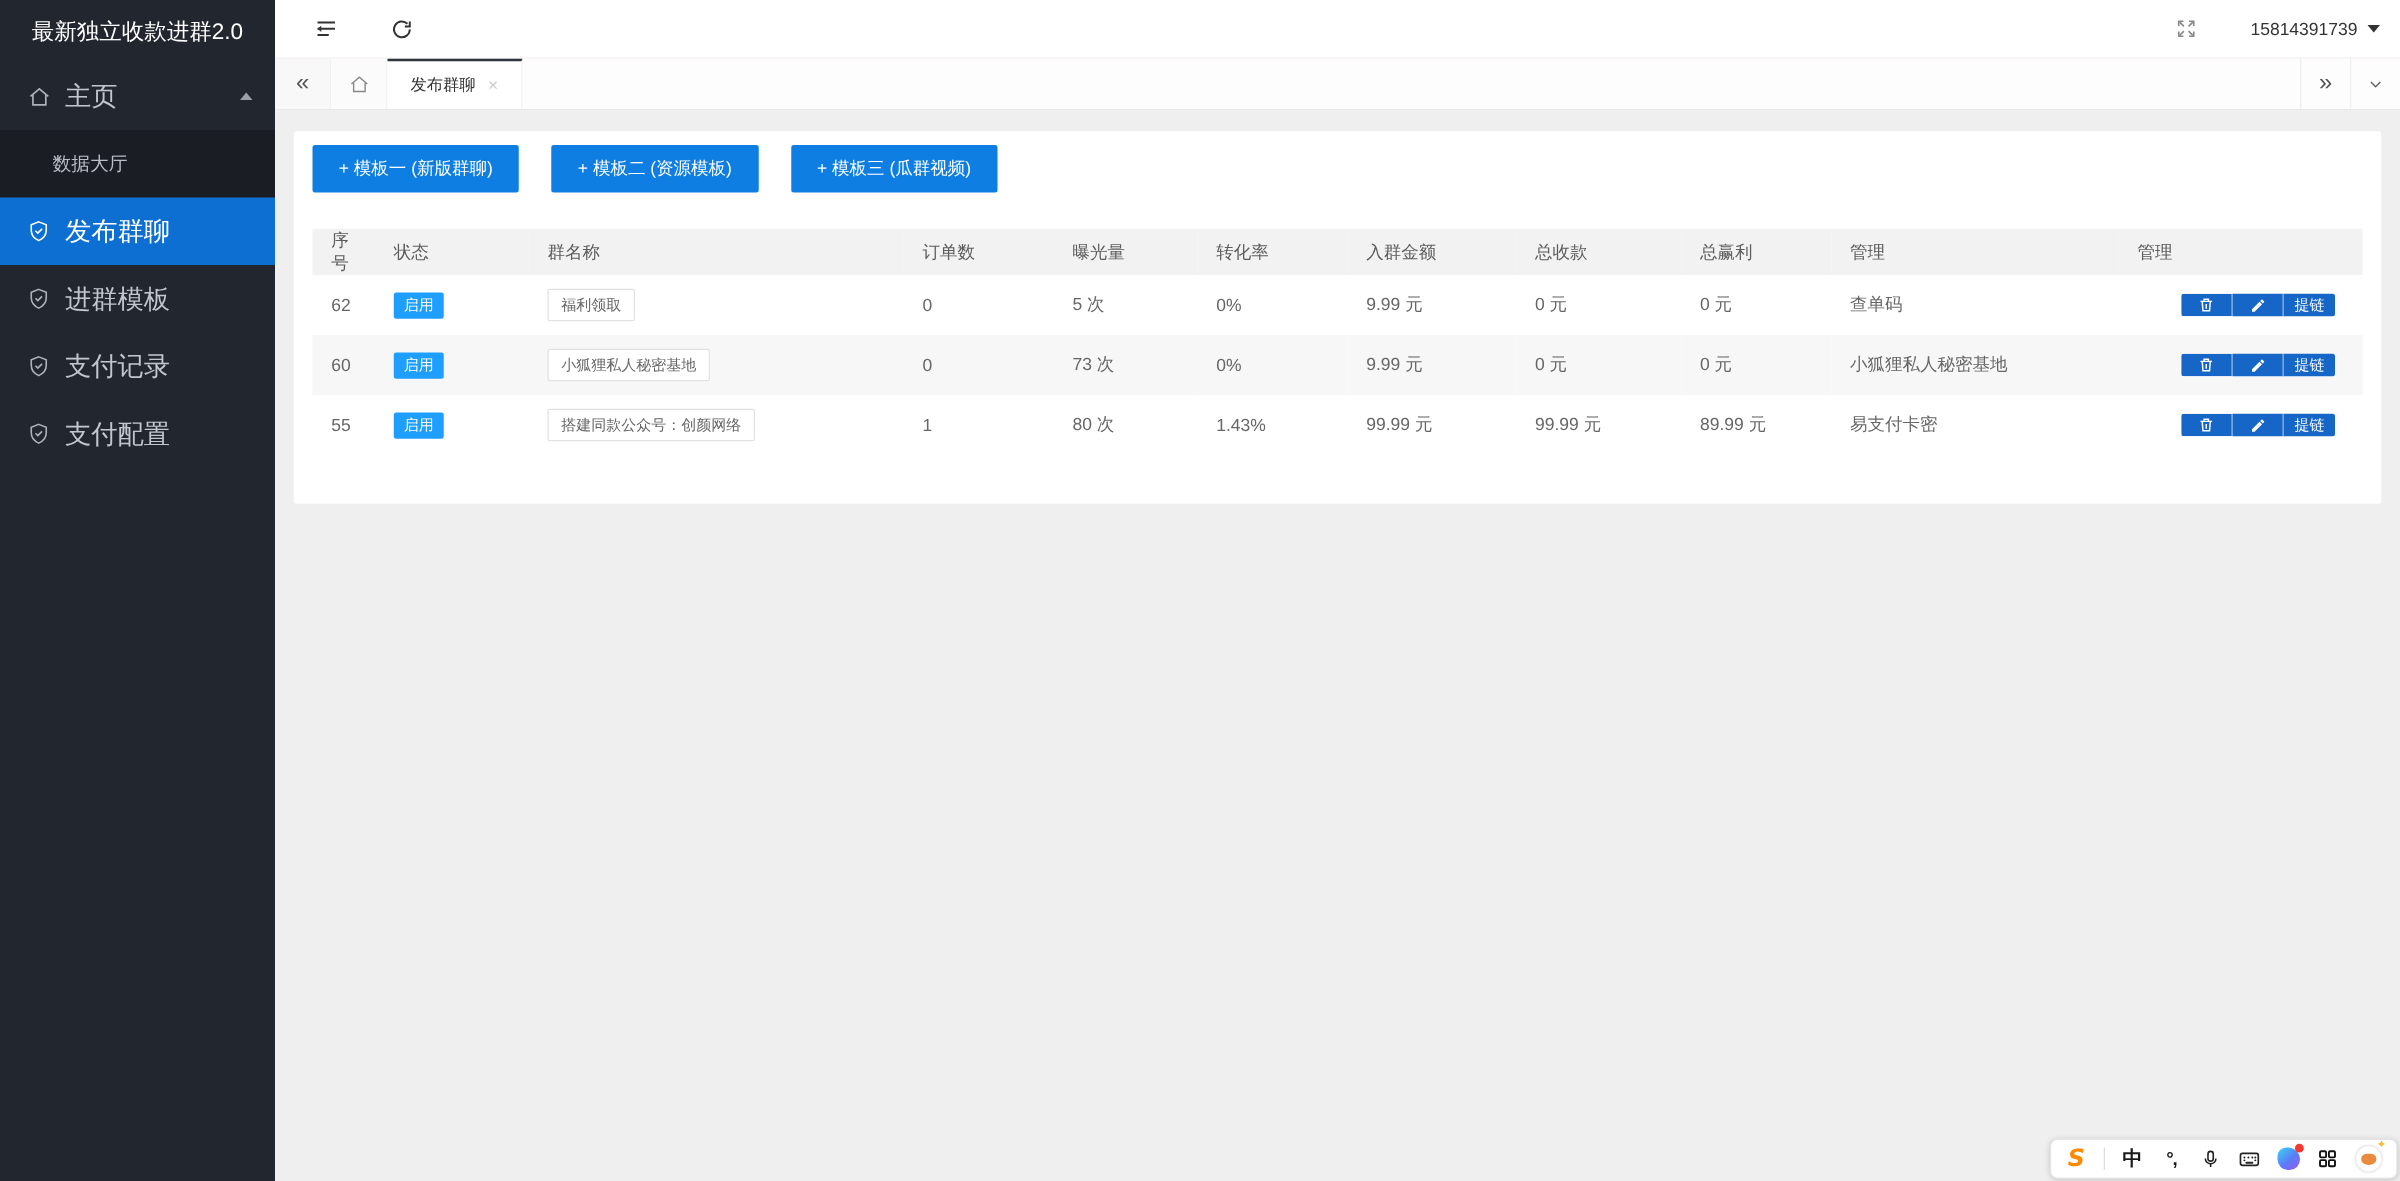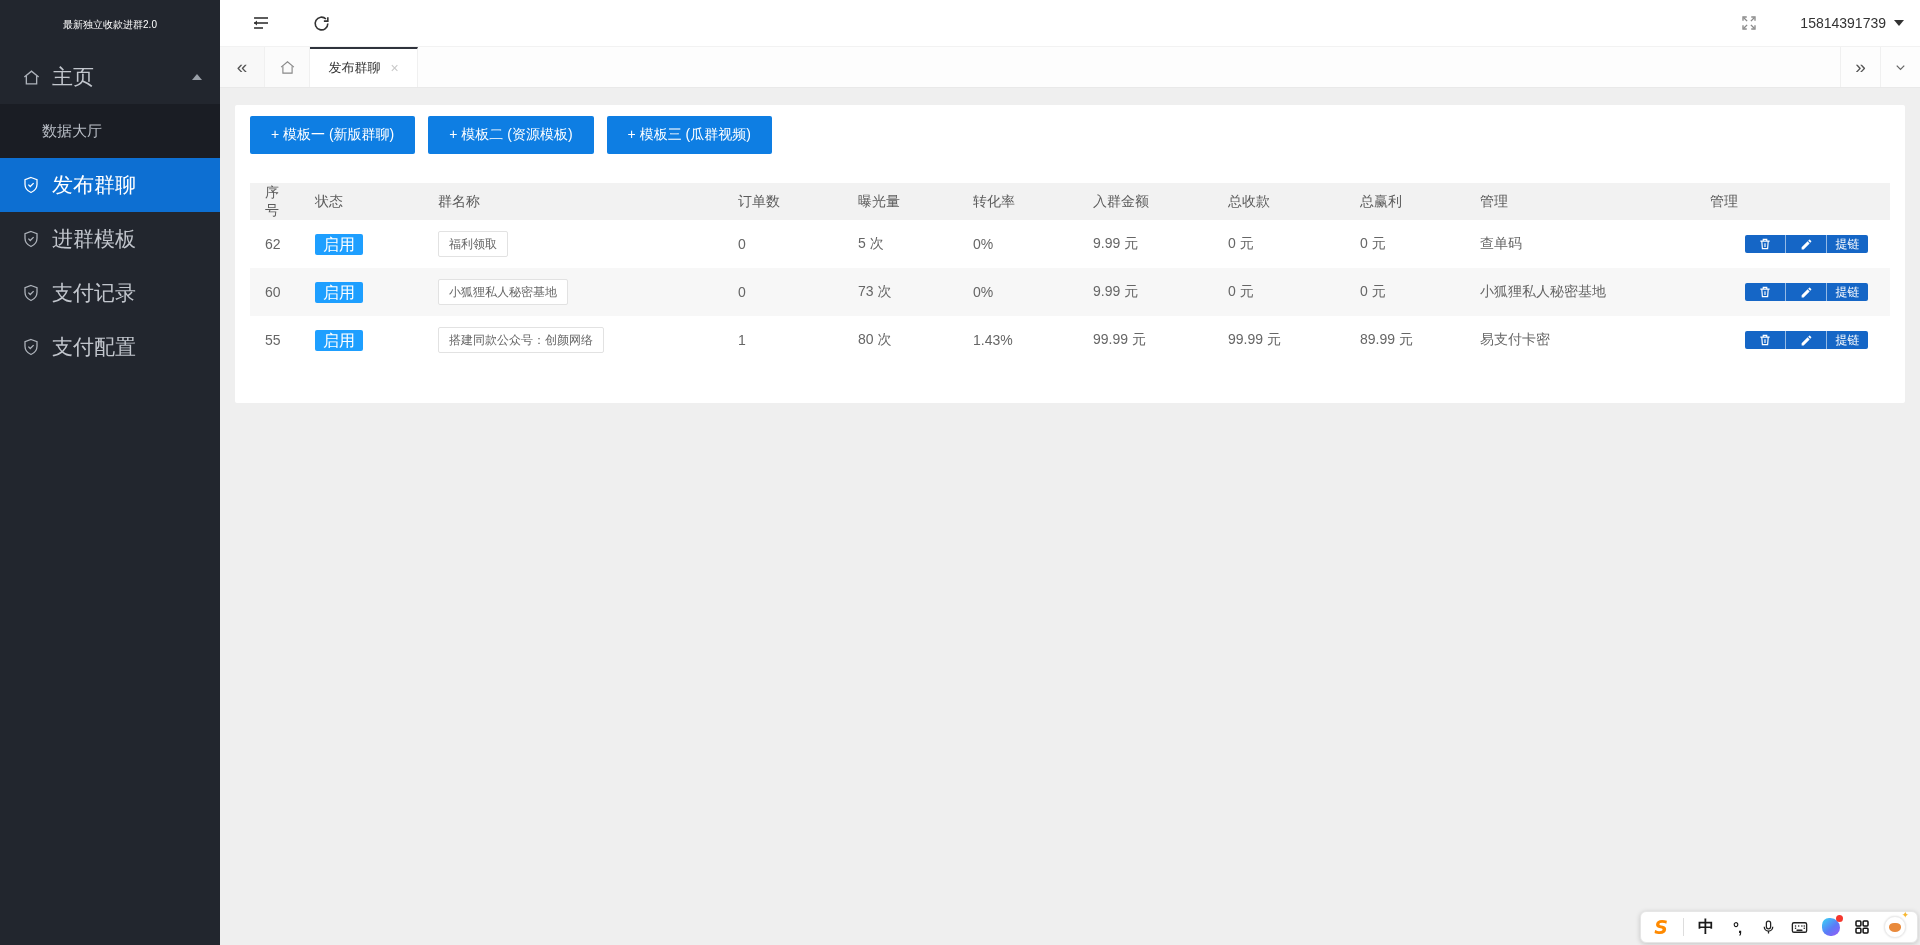--- a/index.html
+++ b/index.html
@@ -2,21 +2,21 @@
 <html><head>
 <meta charset="utf-8">
 <style>
   * { margin:0; padding:0; box-sizing:border-box; }
   html,body { width:1920px; height:945px; overflow:hidden; }
   body { font-family:"Liberation Sans","DejaVu Sans",sans-serif; }
   .app { width:1920px; height:945px; display:flex; }
 
   
   .sidebar { width:220px; flex-shrink:0; background:#22262e; color:#c2c6cd; display:flex; flex-direction:column; }
-  .side-title { height:50px; line-height:50px; text-align:center; color:#ffffff; font-size:10px; }
+  .side-title { height:50px; line-height:50px; text-align:center; color:#ffffff; font-size:18px; }
   .nav-item { height:54px; display:flex; align-items:center; padding:0 16px 0 22px; font-size:21px; cursor:pointer; position:relative; }
   .nav-item .nav-icon { width:19px; height:19px; margin-right:11px; display:flex; align-items:center; }
   .nav-item svg { stroke:#aeb3bb; }
   .nav-item.active { background:#0d6fd2; color:#ffffff; }
   .nav-item.active svg { stroke:#ffffff; }
   .nav-sub { height:54px; display:flex; align-items:center; background:#1a1d24; padding-left:42px; font-size:15px; color:#b9bec6; cursor:pointer; }
   .caret-up { position:absolute; right:18px; top:24px; width:0; height:0; border-left:5px solid transparent; border-right:5px solid transparent; border-bottom:6px solid #9aa0a8; }
 
   
   .main { flex:1; display:flex; flex-direction:column; min-width:0; background:#ec4899; }
@@ -33,28 +33,28 @@
   .tab-home { width:45px; display:flex; align-items:center; justify-content:center; border-right:1px solid #f0f0f0; cursor:pointer; background:#fbfbfb; }
   .tab-active { width:108px; background:#fff; border-top:2px solid #2f333c; border-right:1px solid #f0f0f0; display:flex; align-items:center; justify-content:center; gap:10px; font-size:13px; color:#333; cursor:pointer; }
   .tab-close { color:#c9c9c9; font-size:14px; cursor:pointer; }
   .tab-spacer { flex:1; background:#fdfdfd; }
   .tab-ctrl-r { width:40px; display:flex; align-items:center; justify-content:center; border-left:1px solid #f0f0f0; color:#555; font-size:19px; background:#fdfdfd; cursor:pointer; }
 
   .content { flex:1; position:relative; background:#efefef; }
 
   .panel { margin:17px 15px 0; height:298px; background:#fff; border-radius:2px; padding:11px 15px 0; }
 
-  .btn-row { display:flex; gap:13px; }
+  .btn-row { display:flex; gap:26px; }
   .tpl-btn { height:38px; background:#0e7ee3; color:#fff; border:none; border-radius:2px; font-size:14px; padding:0 21px; cursor:pointer; white-space:nowrap; }
 
   table { width:1640px; border-collapse:collapse; table-layout:fixed; margin-top:29px; }
   th { height:37px; background:#f2f2f2; font-weight:400; color:#5c5c5c; text-align:left; padding:0 15px; font-size:14px; }
   td { height:48px; padding:0 15px; font-size:14px; color:#666; }
   tr.zebra td { background:#f7f7f7; }
-  .badge { display:inline-block; background:#1e9fff; color:#fff; font-size:16px; line-height:21px; padding:0 8px; border-radius:2px; cursor:pointer; }
+  .badge { display:inline-block; background:#1e9fff; color:#fff; font-size:12px; line-height:21px; padding:0 8px; border-radius:2px; cursor:pointer; }
   .name-box { display:inline-block; border:1px solid #e2e2e2; border-radius:2px; font-size:12px; color:#666; line-height:24px; padding:0 10px; background:#fff; cursor:pointer; white-space:nowrap; }
   .actions { display:flex; margin-left:35px; width:123px; }
   .act-btn { width:41px; height:18px; background:#1566c6; color:#fff; border:none; display:flex; align-items:center; justify-content:center; cursor:pointer; font-size:12px; padding:0; }
   .act-btn.sep { border-right:1px solid rgba(255,255,255,.55); }
   .act-btn:first-child { border-radius:2px 0 0 2px; }
   .act-btn:last-child { border-radius:0 2px 2px 0; }
 
   
   .ime { position:absolute; right:2px; bottom:2px; height:32px; background:#fff; border:1px solid #e6e6e6; border-radius:6px; box-shadow:0 1px 5px rgba(0,0,0,.18); display:flex; align-items:center; padding:0 11px; gap:13px; }
   .ime-item { display:flex; align-items:center; justify-content:center; min-width:18px; cursor:pointer; }

